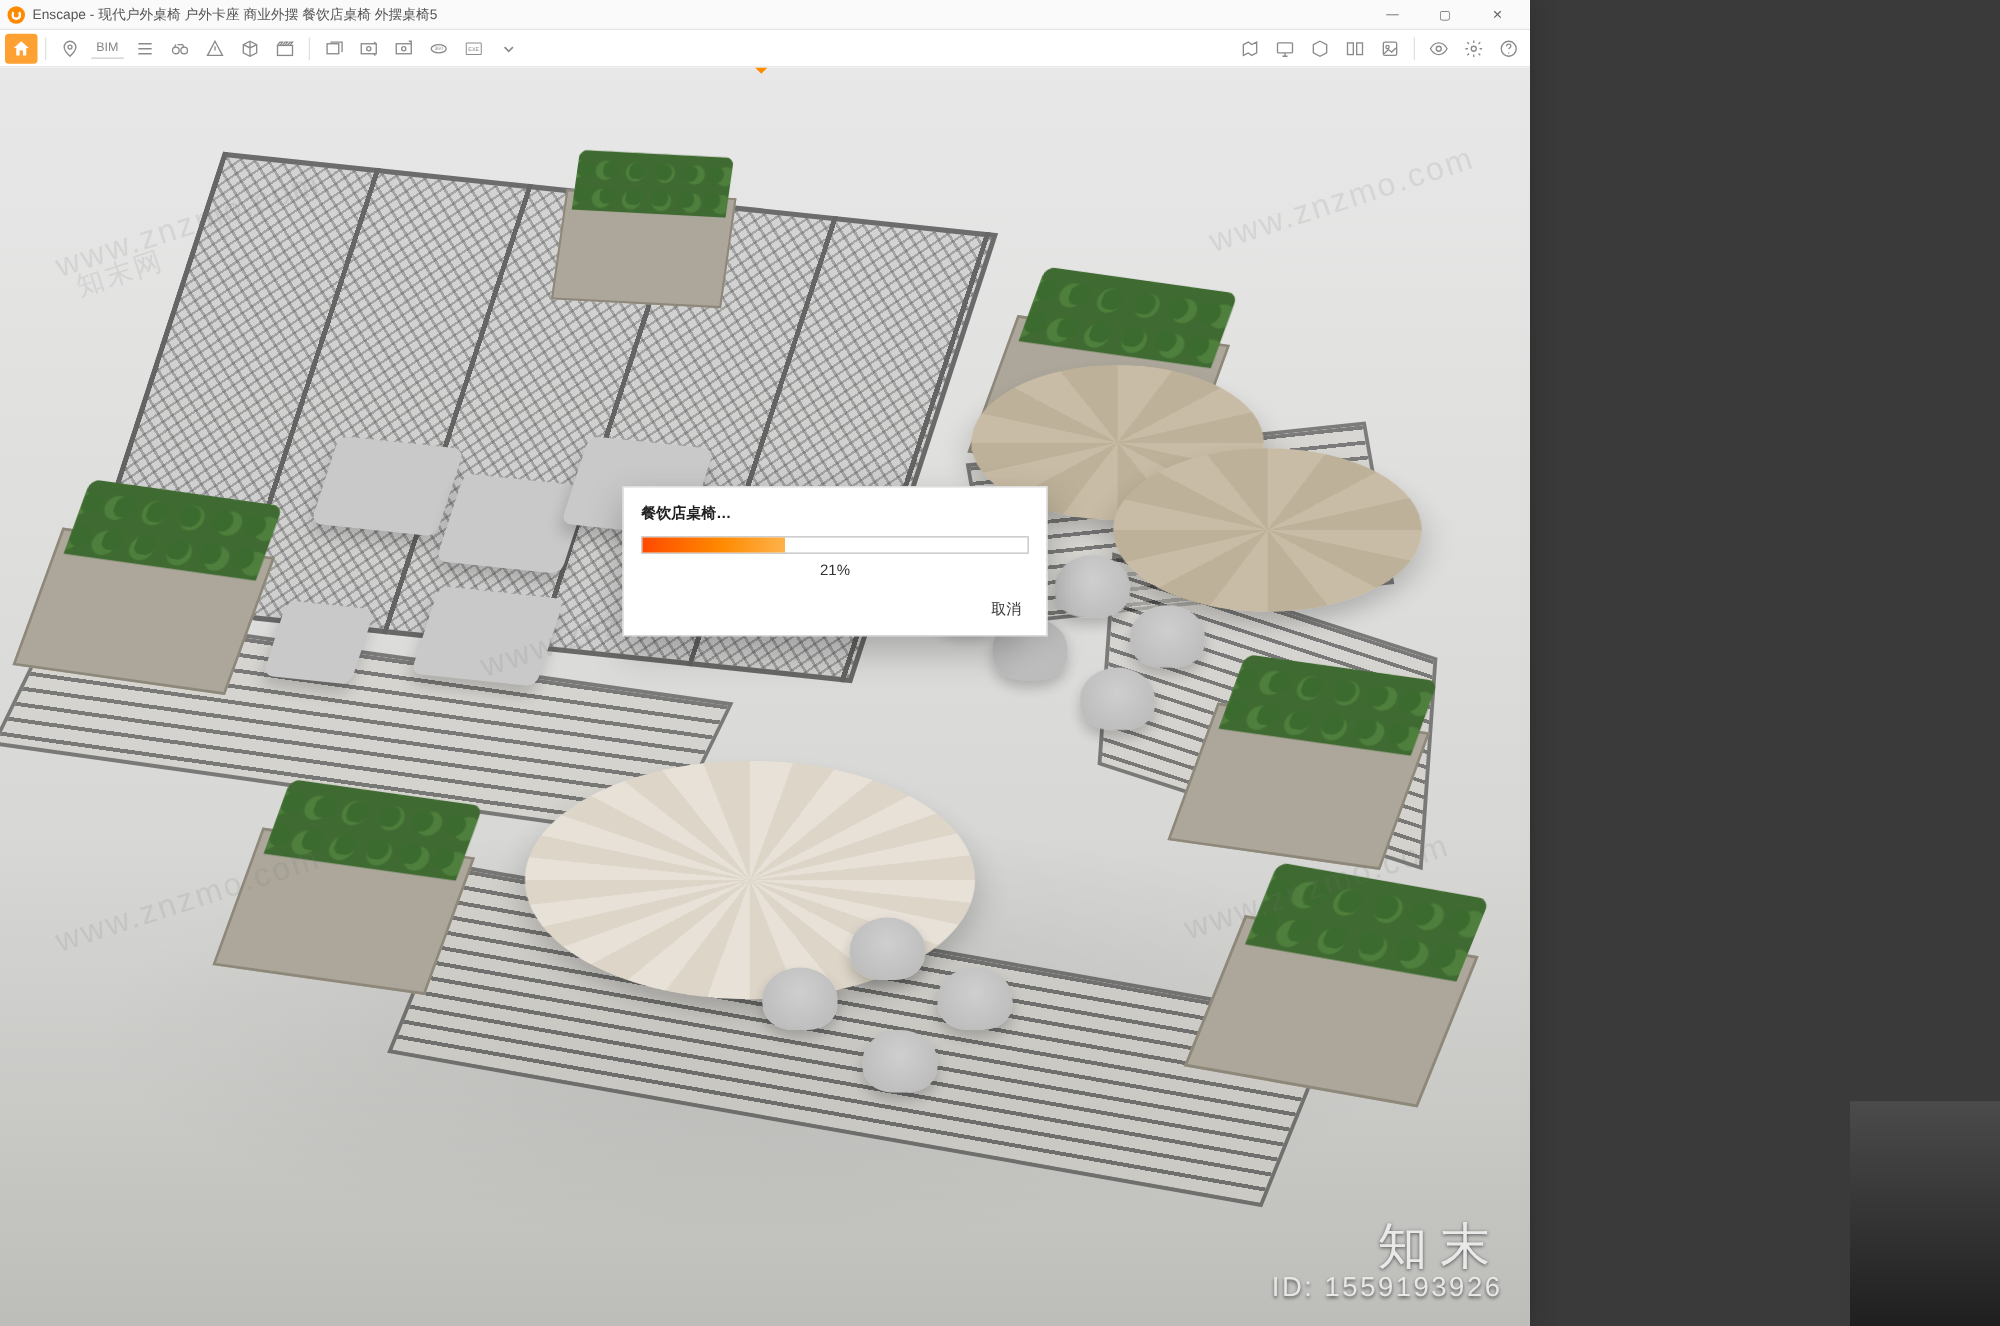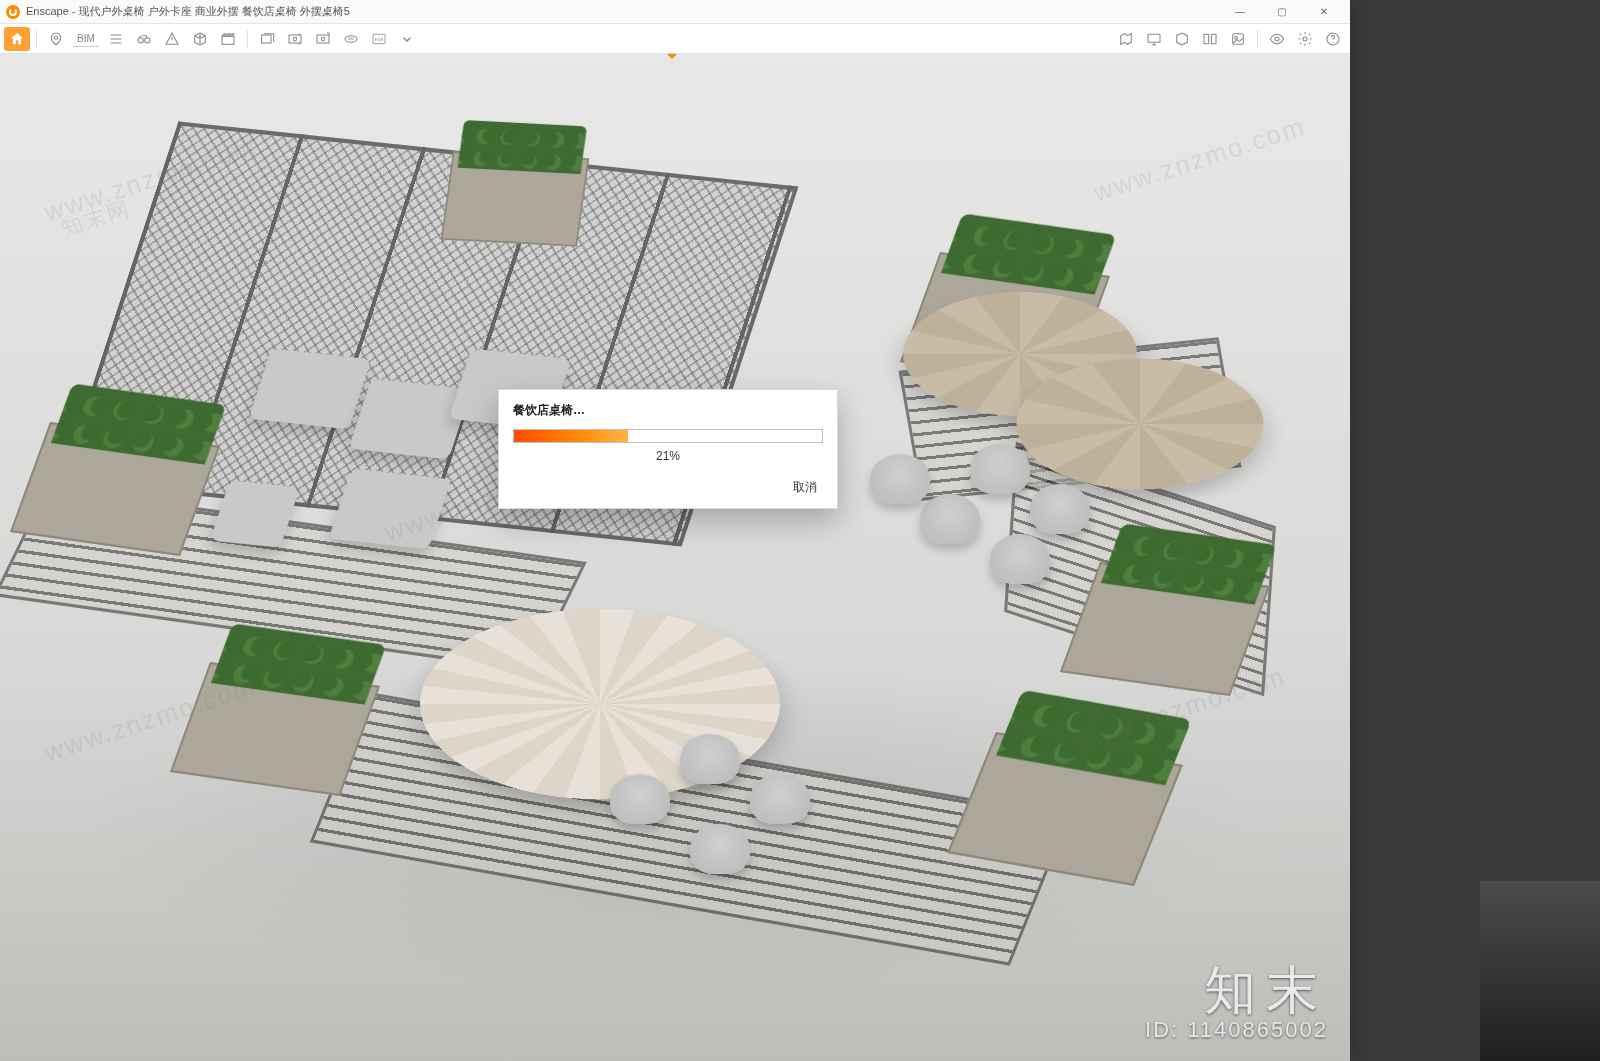--- a/index.html
+++ b/index.html
@@ -13,21 +13,21 @@
     }
     .app-stage {
       position: absolute;
       inset: 0;
       background: #3a3a3a;
     }
     .screenshot-frame {
       position: absolute;
       left: 0;
       top: 0;
-      width: 1350px;
+      width: 1224px;
       height: 1061px;
       background: #fff;
       box-shadow: 0 0 20px rgba(0,0,0,.25);
     }
     
     .titlebar {
       height: 24px;
       background: #fafafa;
       border-bottom: 1px solid #e5e5e5;
       display: flex;
@@ -218,21 +218,21 @@
     .wm{
       position:absolute; color:rgba(120,120,120,.15);
       font-size:26px; letter-spacing:2px; transform:rotate(-18deg);
       white-space:nowrap;
     }
     .corner-tag{
       position:absolute; right:22px; bottom:18px; text-align:right; color:#e9e9e9;
       text-shadow:0 1px 3px rgba(0,0,0,.6);
     }
     .corner-tag .brand{
-      font-size:52px; font-weight:300; letter-spacing:10px; font-family:"STKaiti","KaiTi","Songti SC",serif;
+      font-size:40px; font-weight:300; letter-spacing:10px; font-family:"STKaiti","KaiTi","Songti SC",serif;
       line-height:1;
     }
     .corner-tag .idline{
       font-size:22px; letter-spacing:2px; opacity:.95;
     }
 
     
     .dialog{
       position:absolute; top:335px; left:498px; width:340px;
       background:#fff; border:1px solid #d8d8d8;
@@ -473,21 +473,21 @@
         <span class="wm" style="left:60px; top:150px; font-size:22px;">知末网</span>
         <span class="wm" style="right:40px; top:90px;">www.znzmo.com</span>
         <span class="wm" style="left:40px; top:650px;">www.znzmo.com</span>
         <span class="wm" style="right:60px; top:640px;">www.znzmo.com</span>
         <span class="wm" style="left:380px; top:430px;">www.znzmo.com</span>
       </div>
 
       <div class="corner-tag">
         <div class="brand">知末</div>
         <div class="idline">
-          <span>ID: </span><span>1140865002</span>
+          <span>ID: </span><span>1559193926</span>
         </div>
       </div>
 
       <div class="dialog">
         <div class="dlg-title">餐饮店桌椅…</div>
         <div class="progress-track">
           <div class="progress-fill" style="width:37%"></div>
         </div>
         <div class="progress-label">21%</div>
         <div class="dlg-actions">

